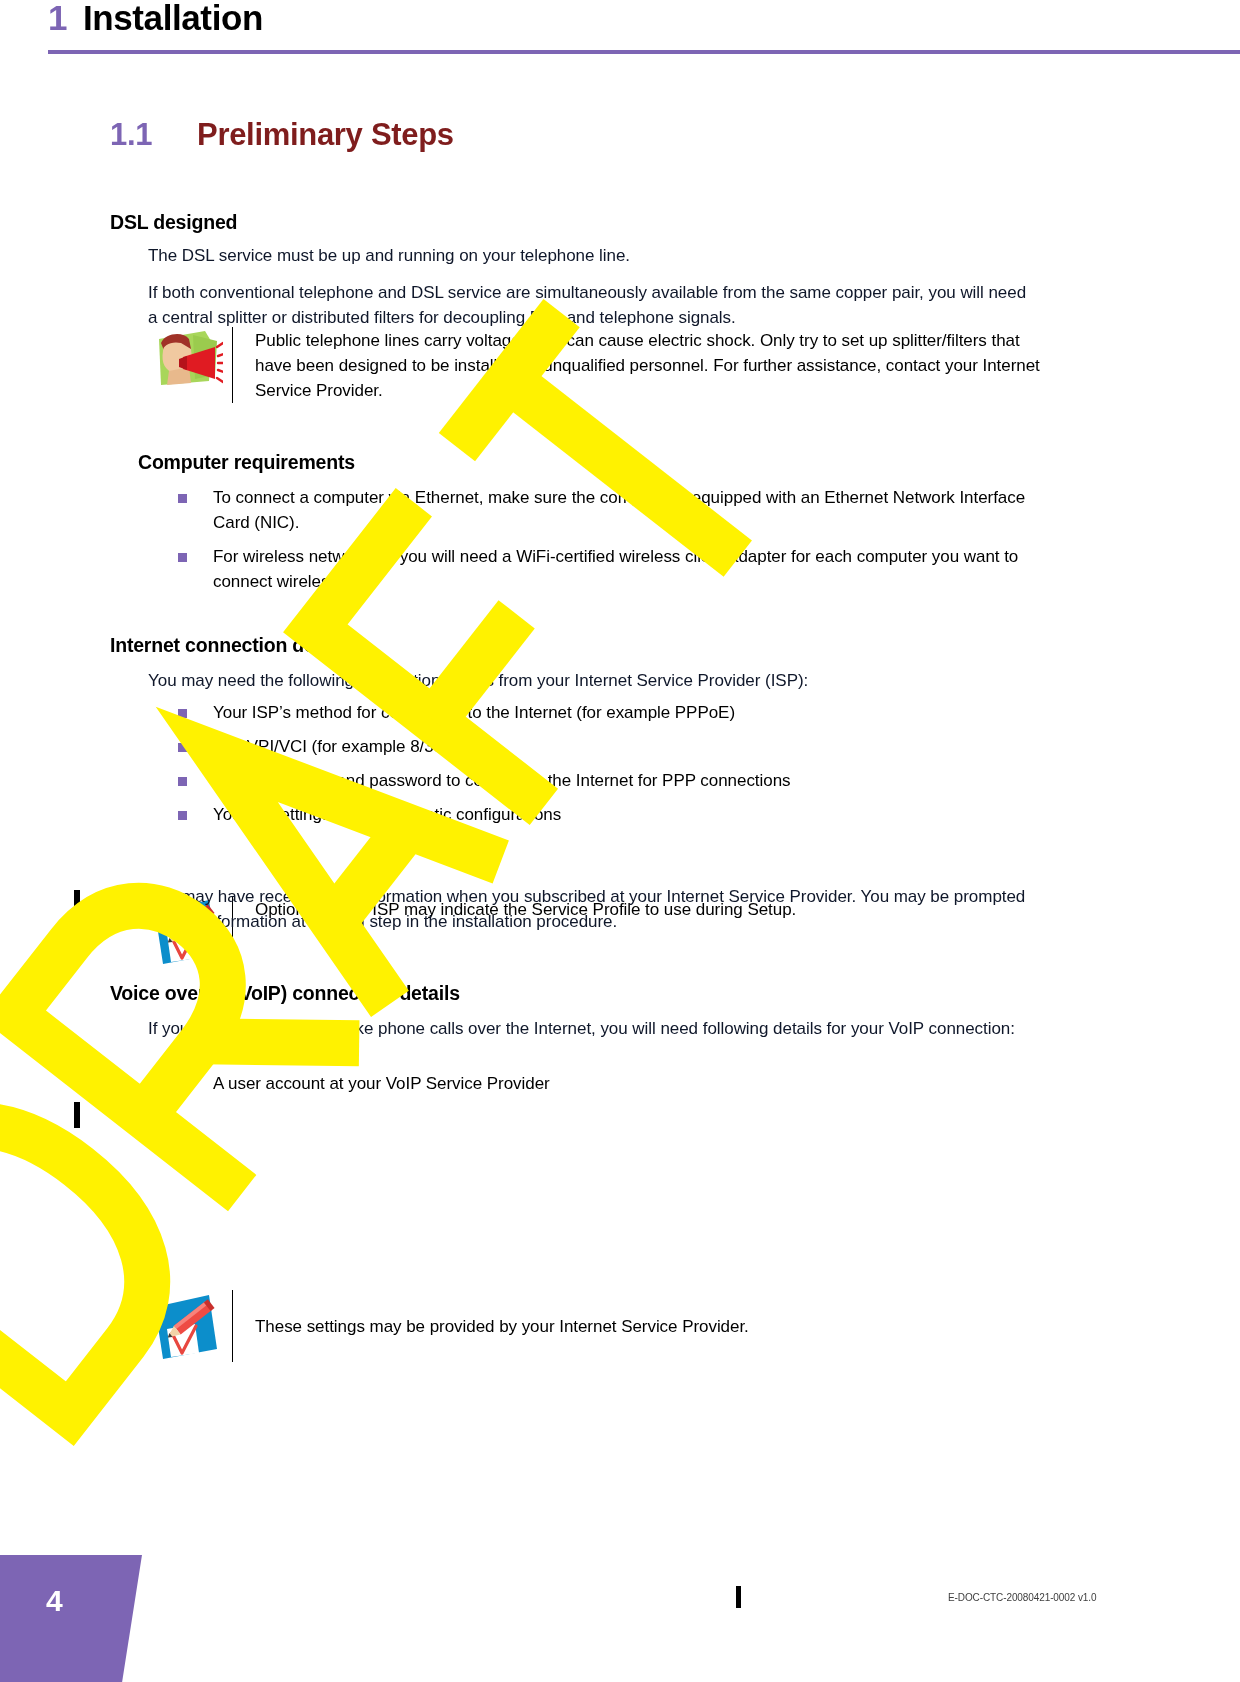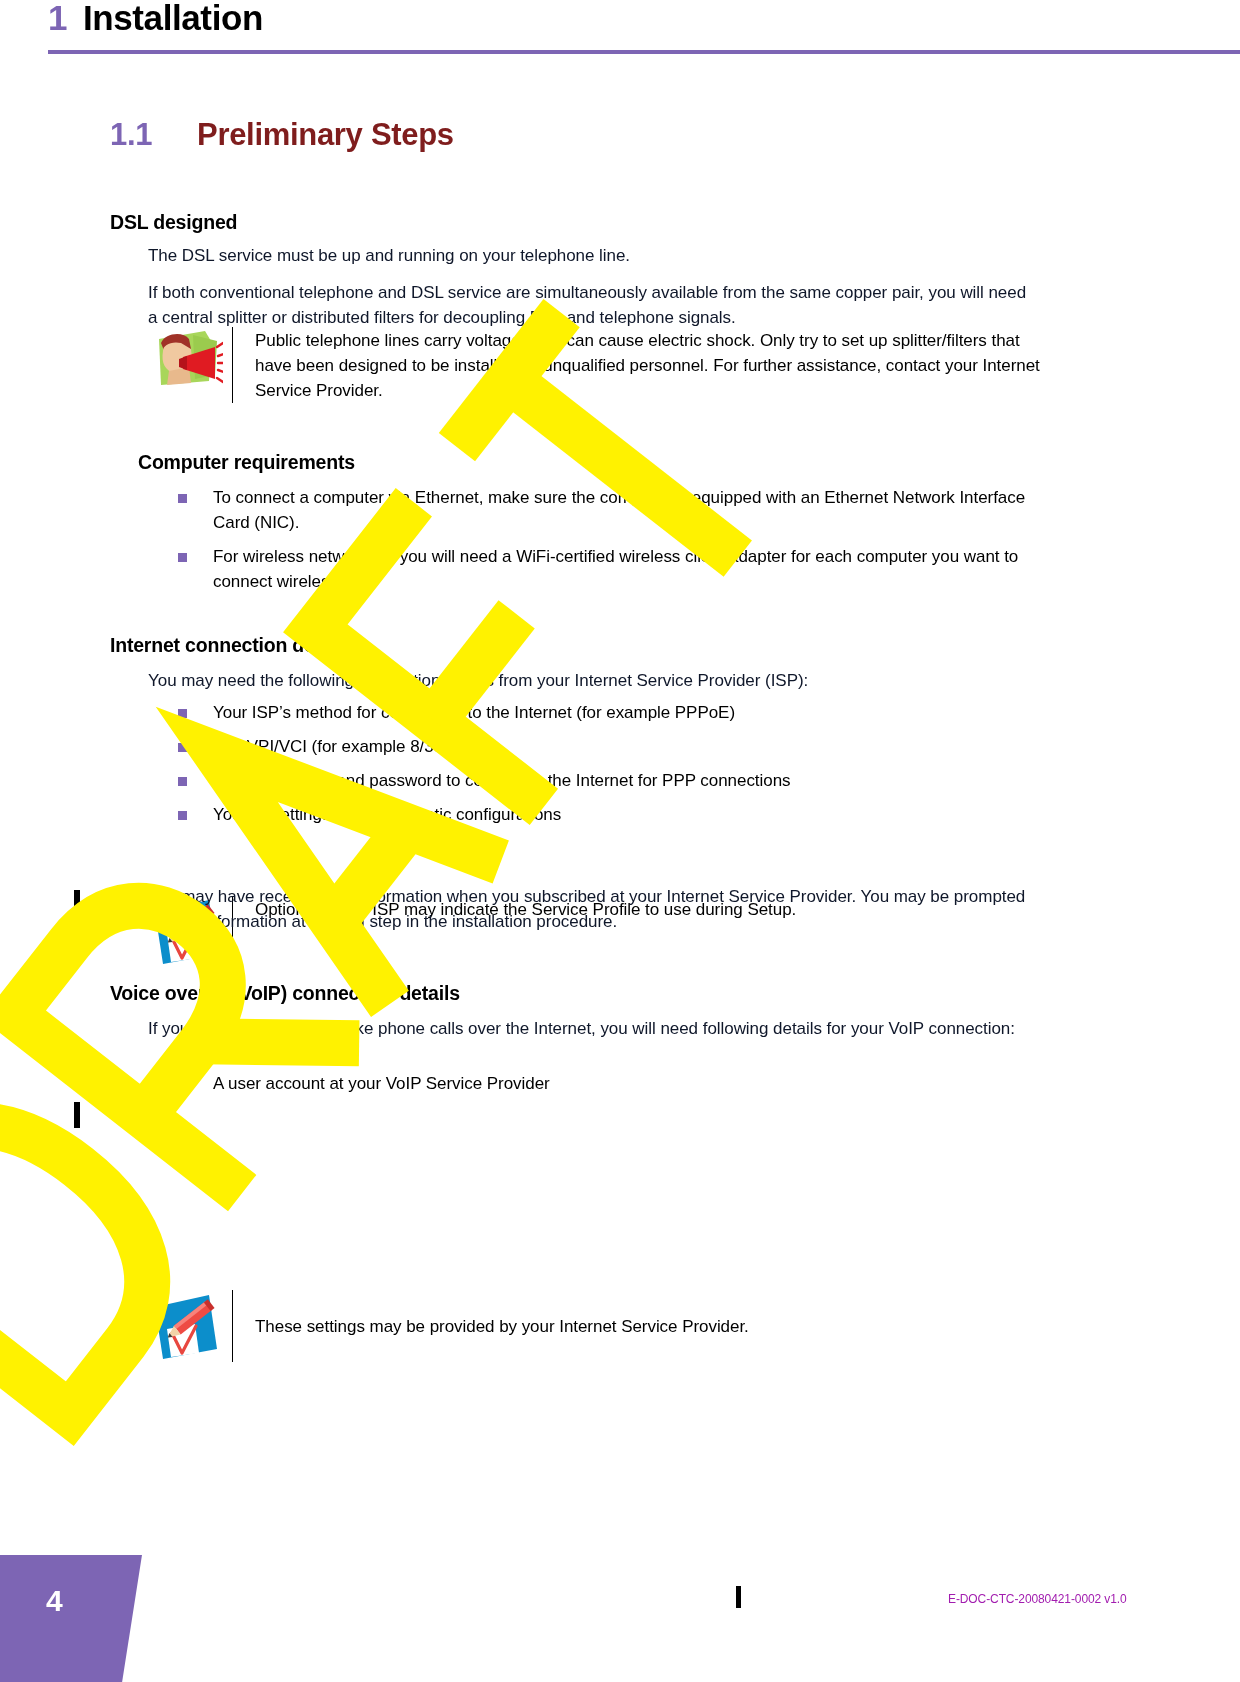--- a/index.html
+++ b/index.html
@@ -181,22 +181,22 @@
     left: 46px;
     top: 1584px;
     font-size: 30px;
     font-weight: bold;
     color: #ffffff;
   }
   .footer-docid {
     position: absolute;
     left: 948px;
     top: 1592px;
-    font-size: 12px;
-    color: #a21caf;
+    font-size: 10px;
+    color: #404040;
     letter-spacing: -0.1px;
   }
   .footer-mark {
     position: absolute;
     left: 736px;
     top: 1586px;
     width: 5px;
     height: 22px;
     background: #000000;
   }

